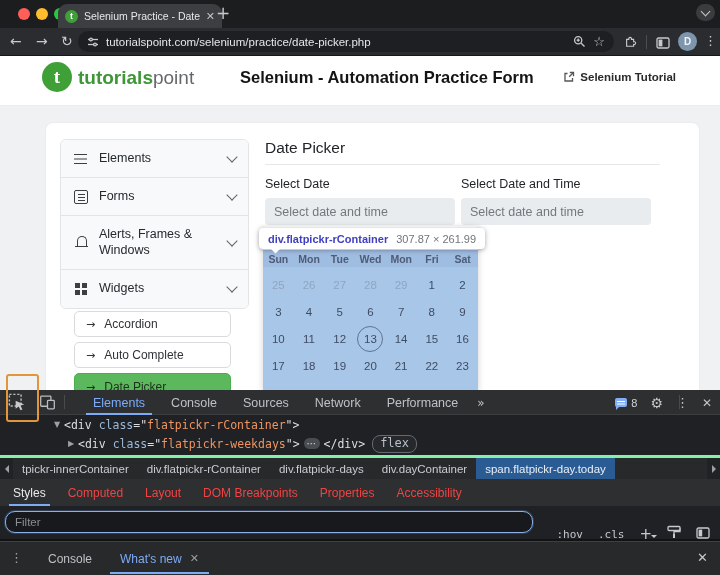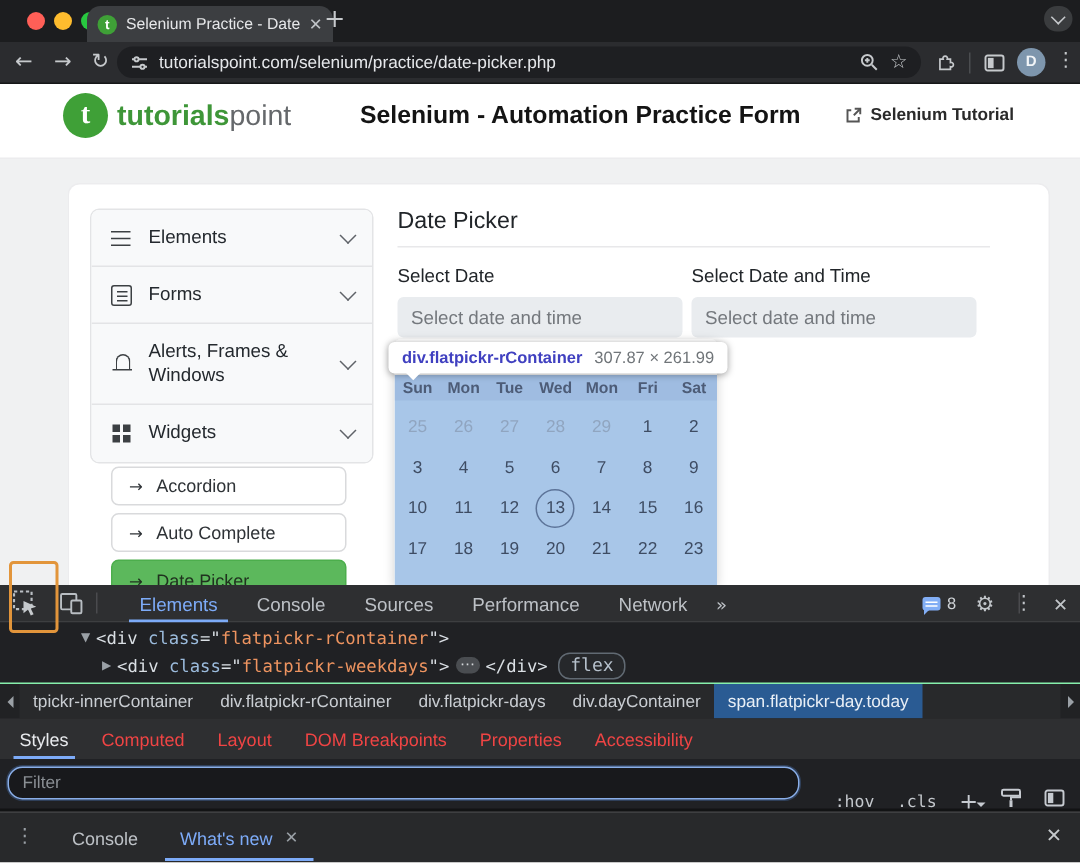--- a/index.html
+++ b/index.html
@@ -130,21 +130,21 @@
   .dom-line{height:19px;display:flex;align-items:center;white-space:pre;}
   .dom-arrow{width:14px;color:#9aa0a6;font-size:8px;text-align:center;flex:none;}
   .tk-p{color:#dadfe4;}
   .tk-a{color:#9bbbdc;}
   .tk-v{color:#ee9460;}
   .tk-dots{display:inline-flex;align-items:center;justify-content:center;width:16px;height:11px;margin:0 4px;
        background:#4a4d51;border-radius:6px;color:#d5d8db;font-size:10px;}
   .tk-badge{margin-left:7px;border:1px solid #616a73;background:#26282b;color:#b6c1cc;border-radius:8px;
        font-size:12px;padding:0.5px 7px 1.5px;}
 
-  .crumbs{position:absolute;left:0;top:65px;width:720px;height:24px;background:#28292b;border-top:1px solid #86efac;
+  .crumbs{position:absolute;left:0;top:65px;width:720px;height:24px;background:#28292b;border-top:3px solid #86efac;
        box-sizing:border-box;display:flex;align-items:stretch;overflow:hidden;}
   .crumb-arrow{width:13px;background:#212224;display:flex;align-items:center;justify-content:center;flex:none;}
   .crumb-arrow i{border:4px solid transparent;}
   .crumb-arrow.left i{border-right-color:#9aa0a6;margin-left:-4px;}
   .crumb-arrow.right i{border-left-color:#9aa0a6;margin-right:-4px;}
   .crumb{display:flex;align-items:center;padding:0 9px;font-size:11.5px;color:#c9cdd2;white-space:nowrap;}
   .crumb.selected{background:#2a5b93;color:#e9eff6;}
   .crumb-spacer{flex:1;}
 
   .style-tabs{position:absolute;left:0;top:89px;width:720px;height:27px;background:#2e2f31;display:flex;padding-left:2px;box-sizing:border-box;}
@@ -428,22 +428,22 @@
               <rect x="2" y="2" width="12" height="12" rx="1"></rect>
               <rect x="10" y="7" width="8" height="10" rx="1" fill="#2e2f31"></rect>
             </g>
           </svg>
       </span>
       <span class="sep-v"></span>
       <div class="dt-tabs" id="dt-tabs">
           <div class="dt-tab active">Elements</div>
           <div class="dt-tab">Console</div>
           <div class="dt-tab">Sources</div>
+          <div class="dt-tab">Network</div>
           <div class="dt-tab">Performance</div>
-          <div class="dt-tab">Network</div>
           <div class="dt-more glyph">»</div>
         </div>
       <div class="dt-right">
         <span class="bubble-wrap">
           <span class="bubble"></span>
           <span class="issues-count">8</span>
         </span>
         <span class="sep-v"></span>
         <span class="dt-ic glyph" style="font-size:14px;">⚙</span>
         <span class="dt-ic glyph" style="font-size:13px;">⋮</span>

